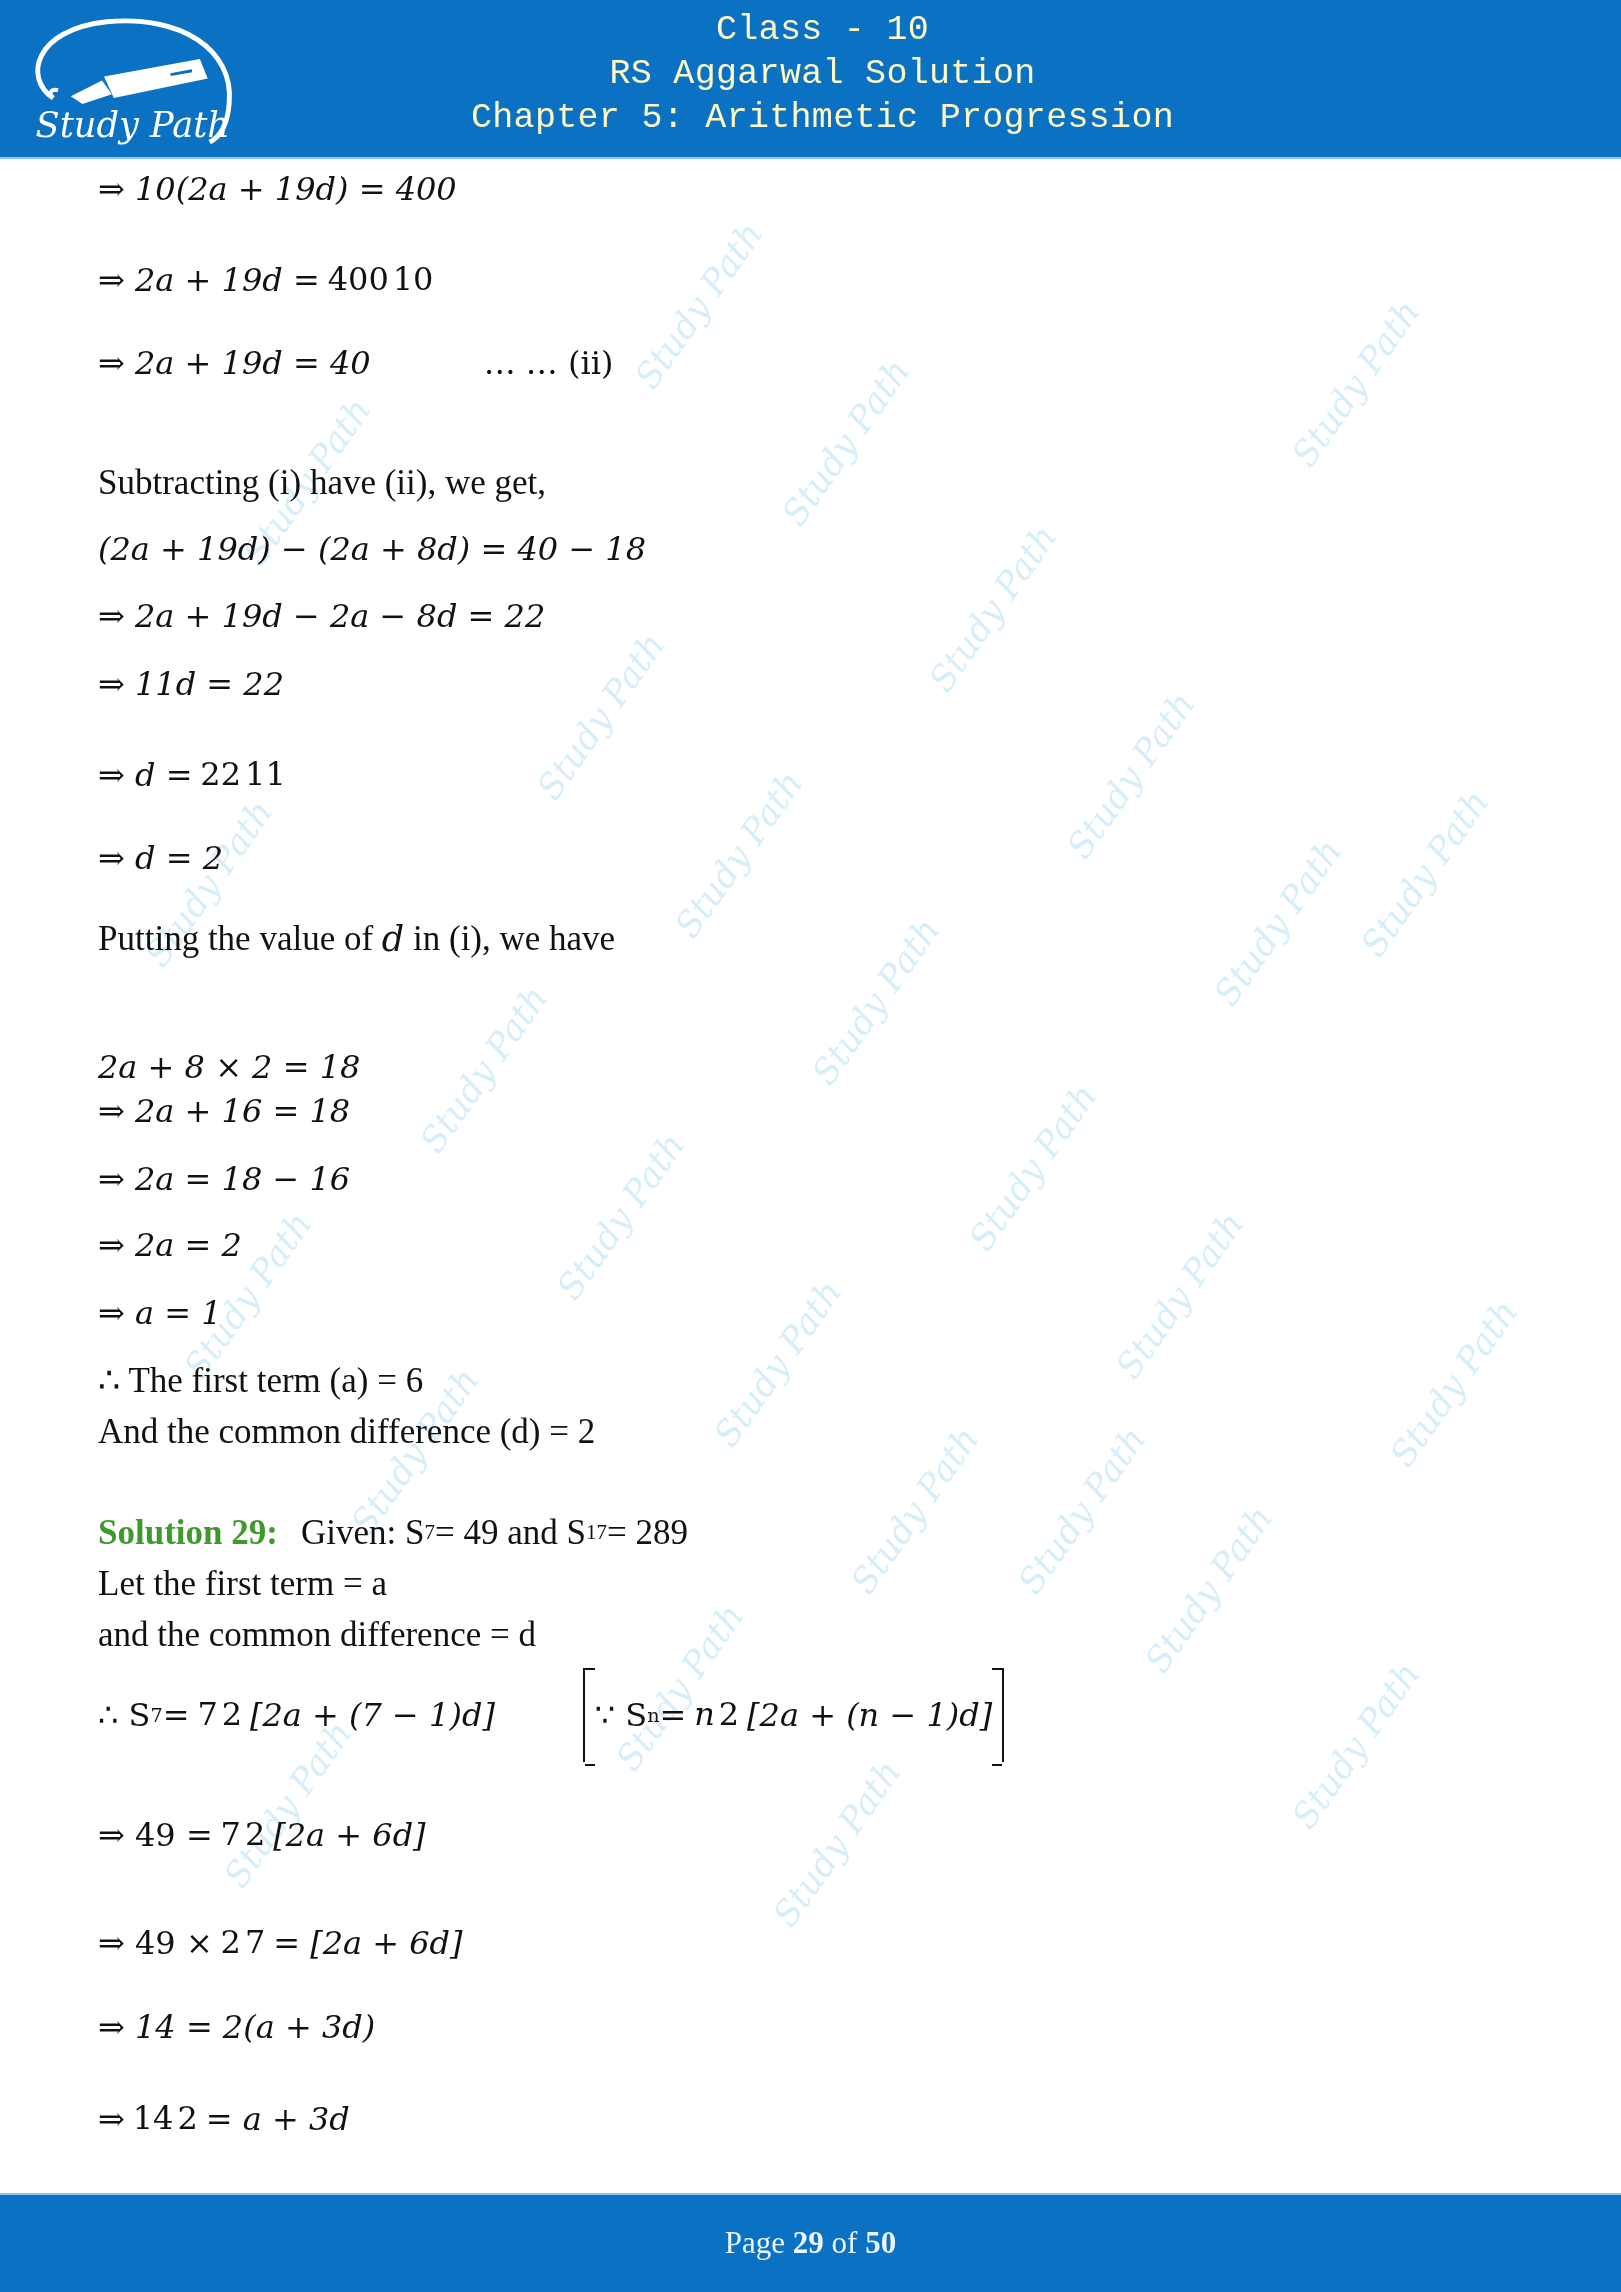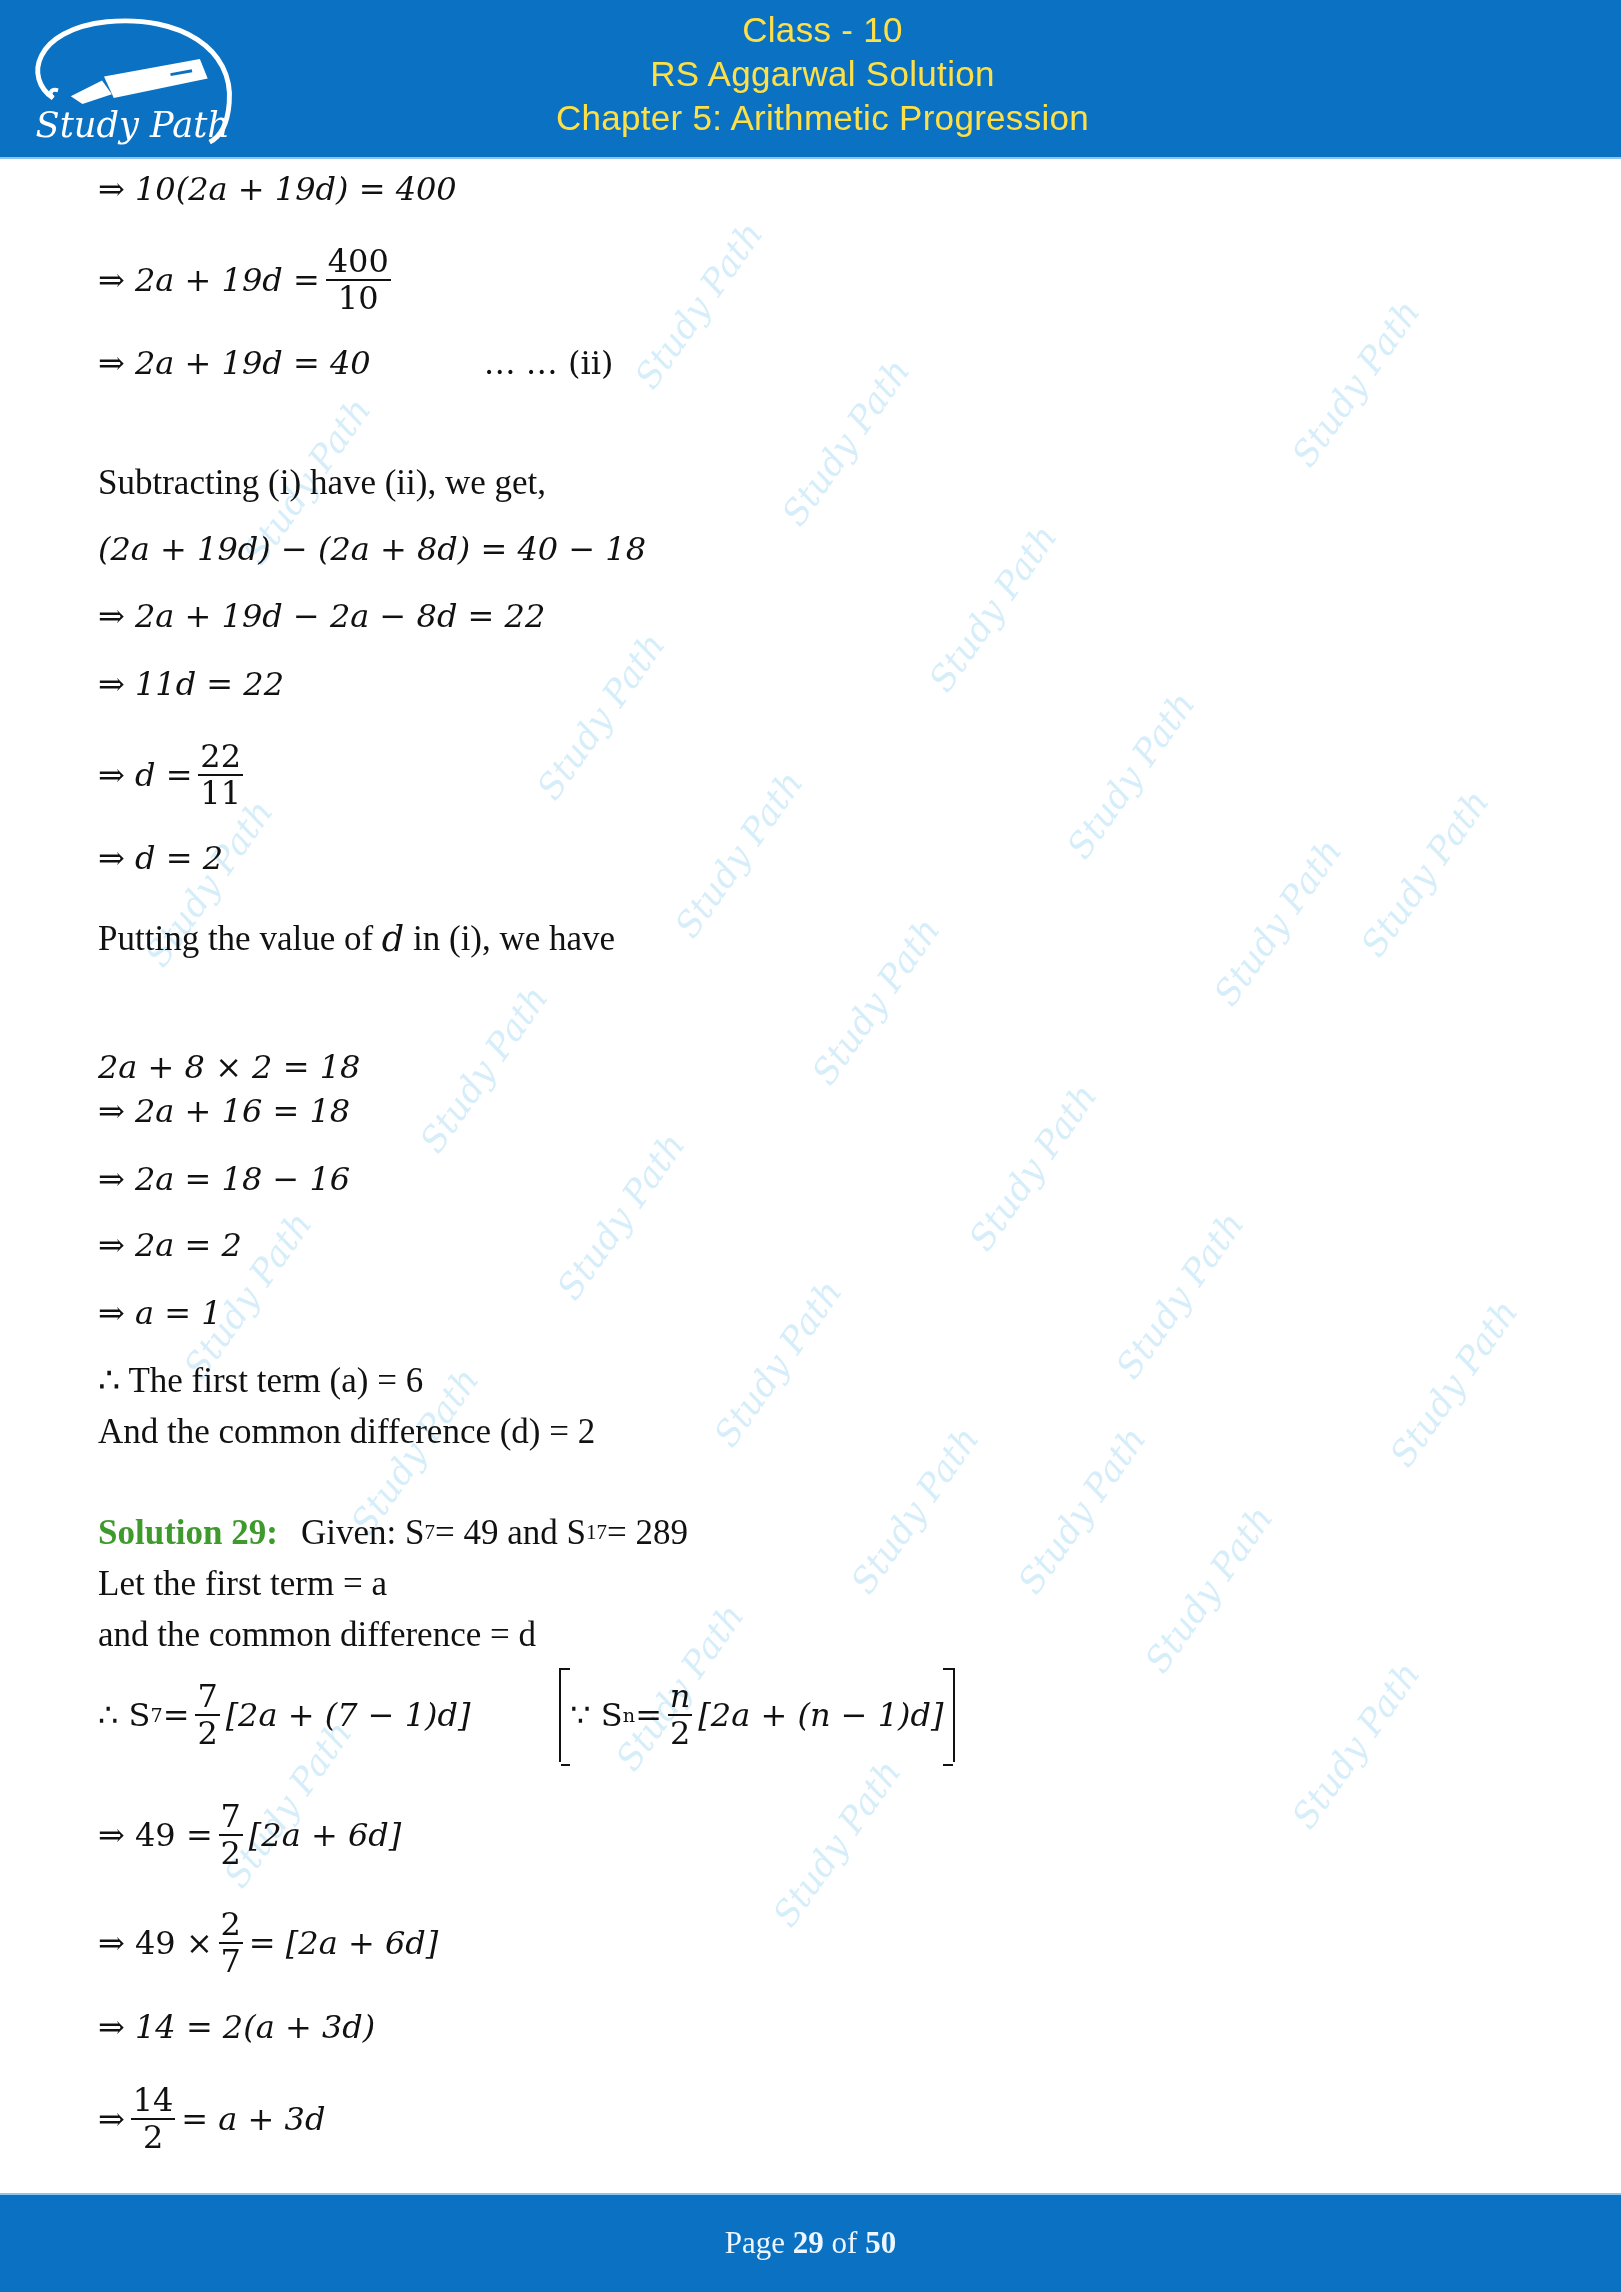--- a/index.html
+++ b/index.html
@@ -7,21 +7,21 @@
       width: 1621px; height: 2293px; position: relative; overflow: hidden;
       background: #ffffff; color: #111;
       font-family: "DejaVu Serif", "Liberation Serif", serif;
     }
     .header {
       position: absolute; left: 0; top: 0; width: 1621px; height: 157px;
       background: #0b72c3; border-bottom: 2.9px solid #8cc6ee;
     }
     .header-text {
       position: absolute; left: 0; right: 0; top: 7.8px; text-align: center;
-      color: #fde047; font-family: Liberation Sans, sans-serif; padding-left: 24px;
+      color: #fef9c3; font-family: Liberation Mono, monospace; padding-left: 24px;
     }
     .header-text div { font-size: 35px; line-height: 44px; letter-spacing: 0.3px; }
     .logo { position: absolute; left: 13.7px; top: 9.8px; width: 225px; height: 139px; }
     .footer {
       position: absolute; left: 0; top: 2193px; width: 1621px; height: 100px;
       background: #0b72c3; border-top: 2.9px solid #8cc6ee;
       text-align: center; color: #eef6ff; font-size: 31px; line-height: 96px;
       font-family: "Liberation Serif", serif;
     }
     .footer .num { font-weight: bold; }
@@ -33,21 +33,21 @@
     }
 
     .content { position: absolute; left: 98px; top: 0; width: 1421px; }
     .line {
       position: absolute; left: 0; font-size: 32px; white-space: nowrap;
       display: flex; align-items: center; height: 59px;
     }
     .m { font-family: "DejaVu Serif", serif; }
     .i { font-style: italic; }
     .frac {
-      display: inline-flex; flex-direction: column; align-items: center;
+      display: inline-flex; align-items: flex-end;
       vertical-align: middle; margin: 0 5.9px;
     }
     .frac .num, .frac .den { line-height: 1.1; padding: 0 2px; }
     .frac .bar { align-self: stretch; border-top: 2.9px solid #111; height: 0; }
     .sol-label { color: #3f9a2e; font-weight: bold; font-family: "Liberation Serif", serif; font-size: 35px; margin-right: 23px; }
     .txt { font-family: "Liberation Serif", serif; font-size: 35px; }
     sub { font-size: 0.6em; }
     .bigbracket {
       display: inline-flex; align-items: center; padding: 0 9.8px;
       border-left: 2.9px solid #111; border-right: 2.9px solid #111; height: 94px; position: relative;

